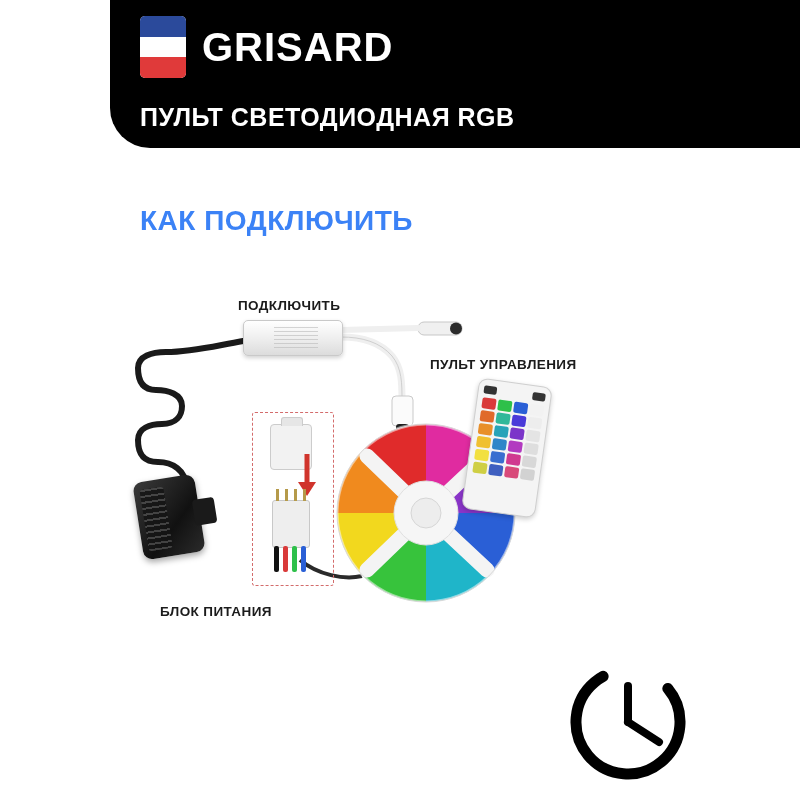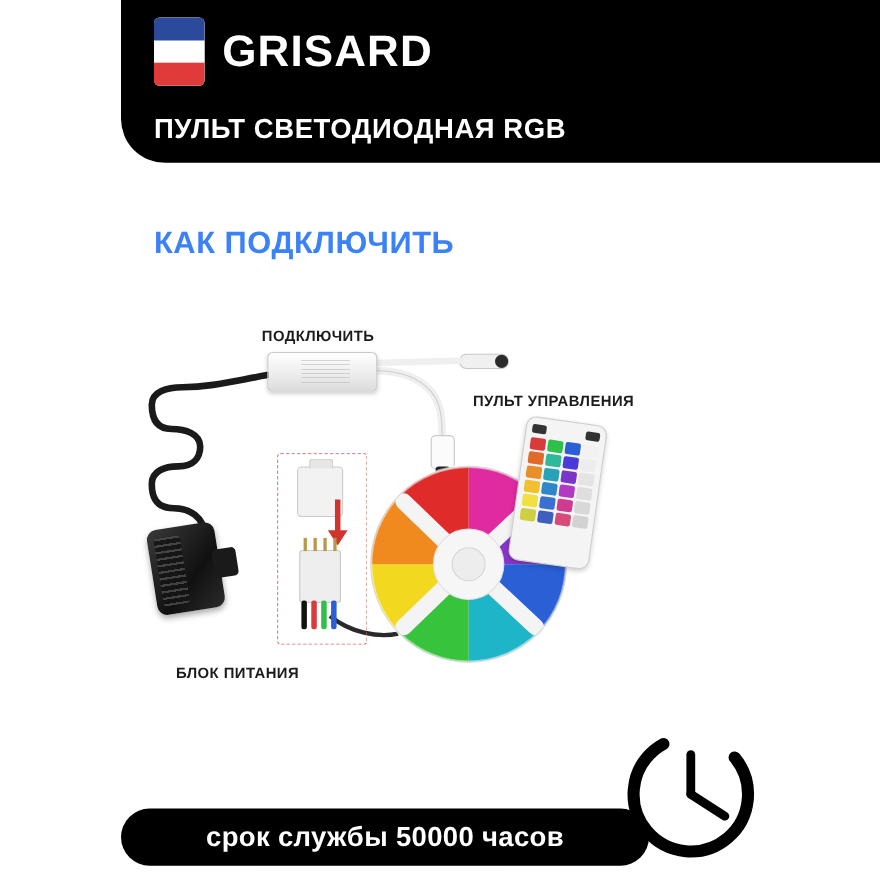--- a/index.html
+++ b/index.html
@@ -456,17 +456,14 @@
   </div>
 
   <div class="clock-wrap">
     <svg viewBox="0 0 130 130" width="130" height="130">
       <circle cx="65" cy="58" r="52" fill="none" stroke="#000000" stroke-width="11" stroke-dasharray="255 72" transform="rotate(-40 65 58)" stroke-linecap="round"></circle>
       <line x1="65" y1="58" x2="65" y2="22" stroke="#000000" stroke-width="8" stroke-linecap="round"></line>
       <line x1="65" y1="58" x2="96" y2="78" stroke="#000000" stroke-width="8" stroke-linecap="round"></line>
     </svg>
   </div>
 
-  <div class="footer-badge">
-    <span>срок службы 50000 часов</span>
-  </div>
 
 </div>
 
 </body></html>

